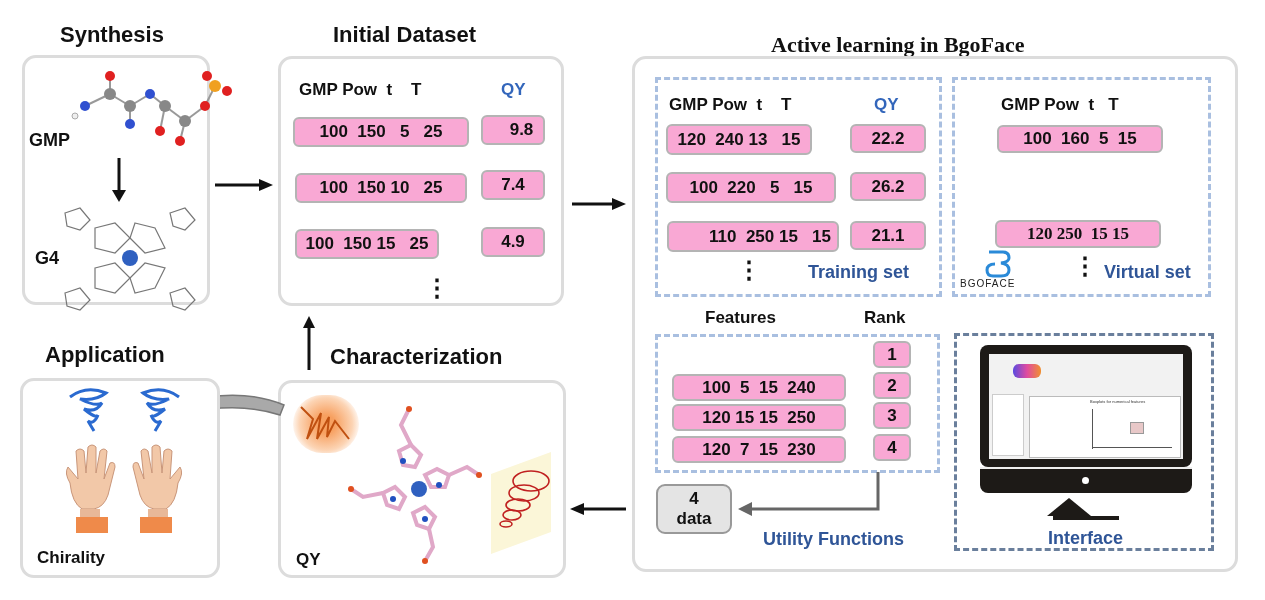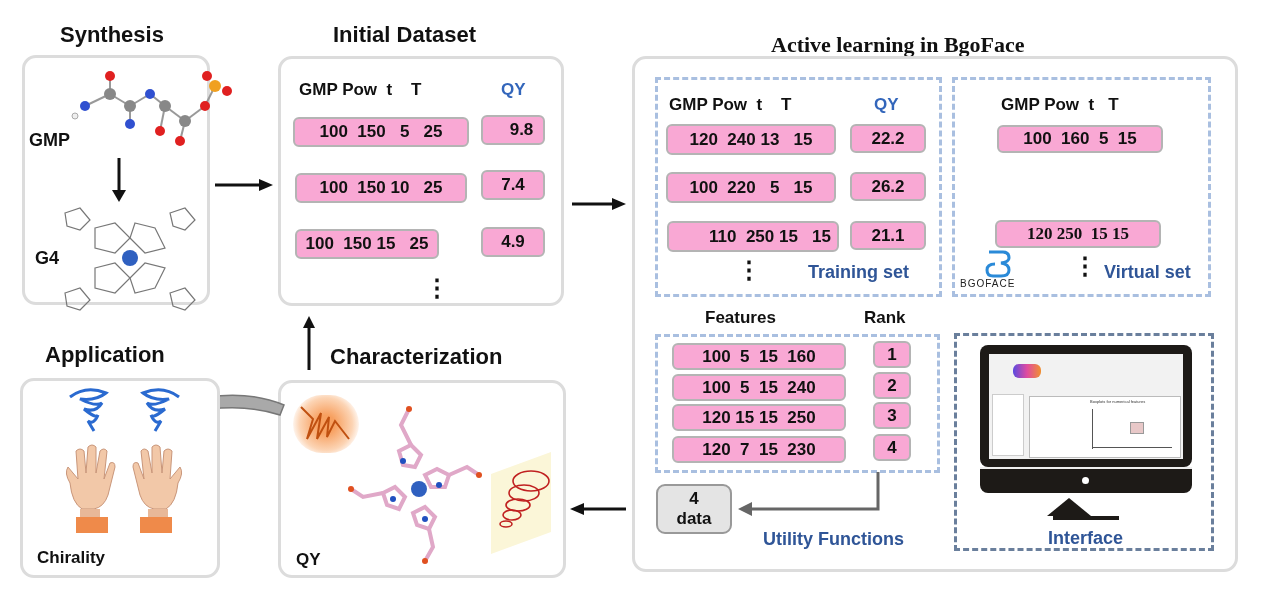--- a/index.html
+++ b/index.html
@@ -102,21 +102,21 @@
   <line x1="0" y1="8" x2="44" y2="8" stroke="#111" stroke-width="3"></line>
     <polygon points="40,2 54,8 40,14" fill="#111"></polygon>
 </svg>
 
 <div class="title" style="left:771px;top:32px;font-family:Liberation Serif, serif;">Active learning in BgoFace</div>
 <div class="panel" style="left:632px;top:56px;width:606px;height:516px;"></div>
 
 <div class="dash" style="left:655px;top:77px;width:287px;height:220px;">
   <div class="hdr" style="left:11px;top:15px;">GMP Pow  t    T</div>
   <div class="hdr qyblue" style="left:216px;top:15px;">QY</div>
-  <div class="cell" style="left:8px;top:44px;width:170px;height:31px;">120  240 13   15</div>
+  <div class="cell" style="left:8px;top:44px;width:146px;height:31px;">120  240 13   15</div>
   <div class="cell" style="left:192px;top:44px;width:76px;height:29px;">22.2</div>
   <div class="cell" style="left:8px;top:92px;width:170px;height:31px;">100  220   5   15</div>
   <div class="cell" style="left:192px;top:92px;width:76px;height:29px;">26.2</div>
   <div class="cell" style="left:9px;top:141px;width:172px;height:31px;padding-left:34px;">110  250 15   15</div>
   <div class="cell" style="left:192px;top:141px;width:76px;height:29px;">21.1</div>
   <div class="vdots" style="left:79px;top:180px;font-size:24px;line-height:20px;">⋮</div>
   <div class="lbl" style="left:150px;top:182px;">Training set</div>
 </div>
 
 <div class="dash" style="left:952px;top:77px;width:259px;height:220px;">
@@ -127,21 +127,20 @@
   <div class="lbl" style="left:149px;top:182px;">Virtual set</div>
   <svg width="30" height="30" style="left:28px;top:168px;">
     <path d="M6,4 L20,4 Q26,4 26,10 Q26,14 18,15 Q26,16 26,22 Q26,28 18,28 L10,28 Q4,28 4,22 Q4,16 12,16" fill="none" stroke="#2a8ad8" stroke-width="3"></path>
   </svg>
   <div style="position:absolute;left:5px;top:198px;font-size:10px;letter-spacing:1px;color:#222;">BGOFACE</div>
 </div>
 
 <div class="hdr" style="left:705px;top:308px;">Features</div>
 <div class="hdr" style="left:864px;top:308px;">Rank</div>
 <div class="dash" style="left:655px;top:334px;width:285px;height:139px;">
-  <div class="cell" style="left:14px;top:6px;width:174px;height:27px;">100  5  15  160</div>
   <div class="cell" style="left:215px;top:4px;width:38px;height:27px;">1</div>
   <div class="cell" style="left:14px;top:37px;width:174px;height:27px;">100  5  15  240</div>
   <div class="cell" style="left:215px;top:35px;width:38px;height:27px;">2</div>
   <div class="cell" style="left:14px;top:67px;width:174px;height:27px;">120 15 15  250</div>
   <div class="cell" style="left:215px;top:65px;width:38px;height:27px;">3</div>
   <div class="cell" style="left:14px;top:99px;width:174px;height:27px;">120  7  15  230</div>
   <div class="cell" style="left:215px;top:97px;width:38px;height:27px;">4</div>
 </div>
 <svg width="150" height="60" style="left:734px;top:472px;">
   <polyline points="144,0 144,37 16,37" fill="none" stroke="#666" stroke-width="3"></polyline>

